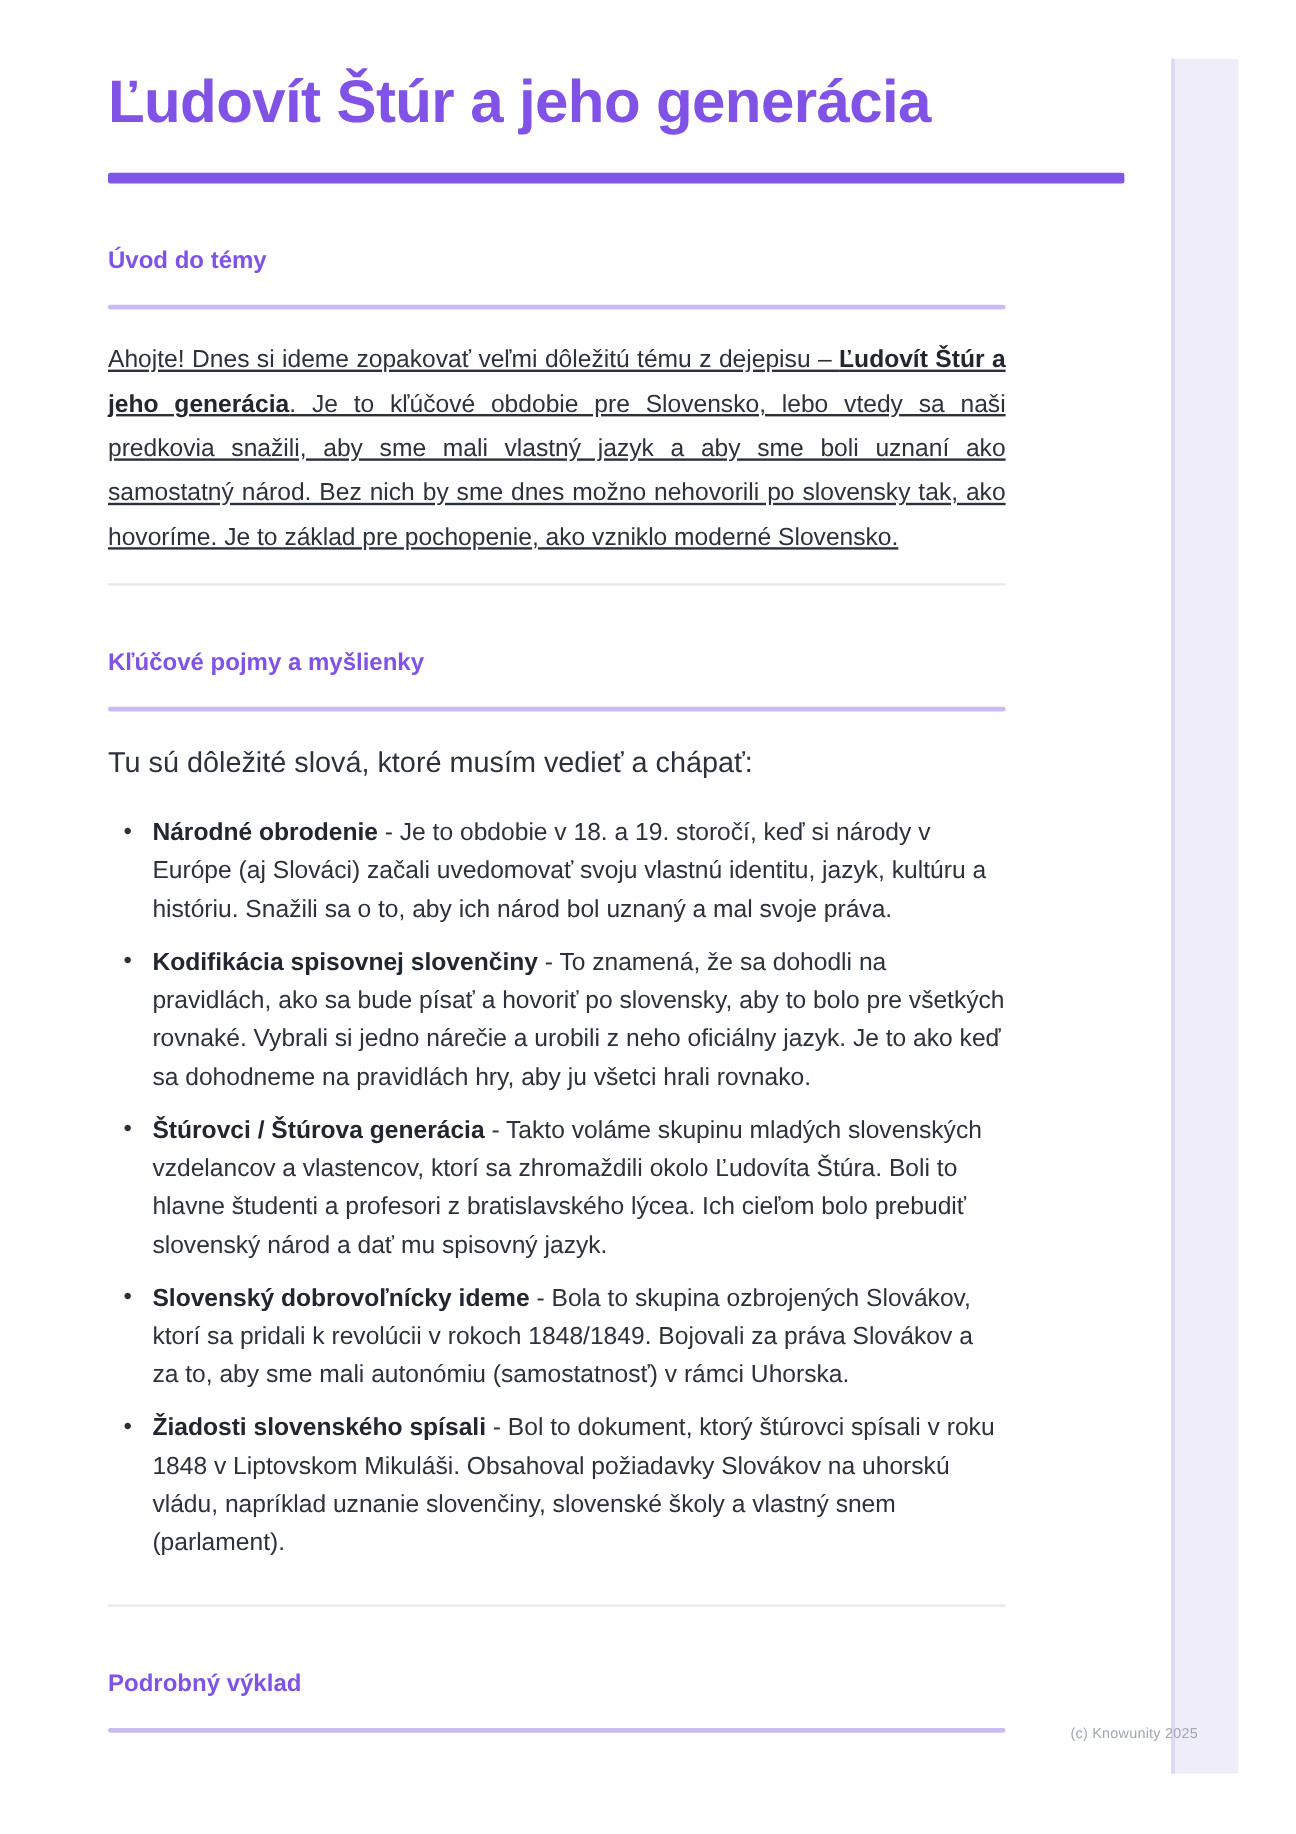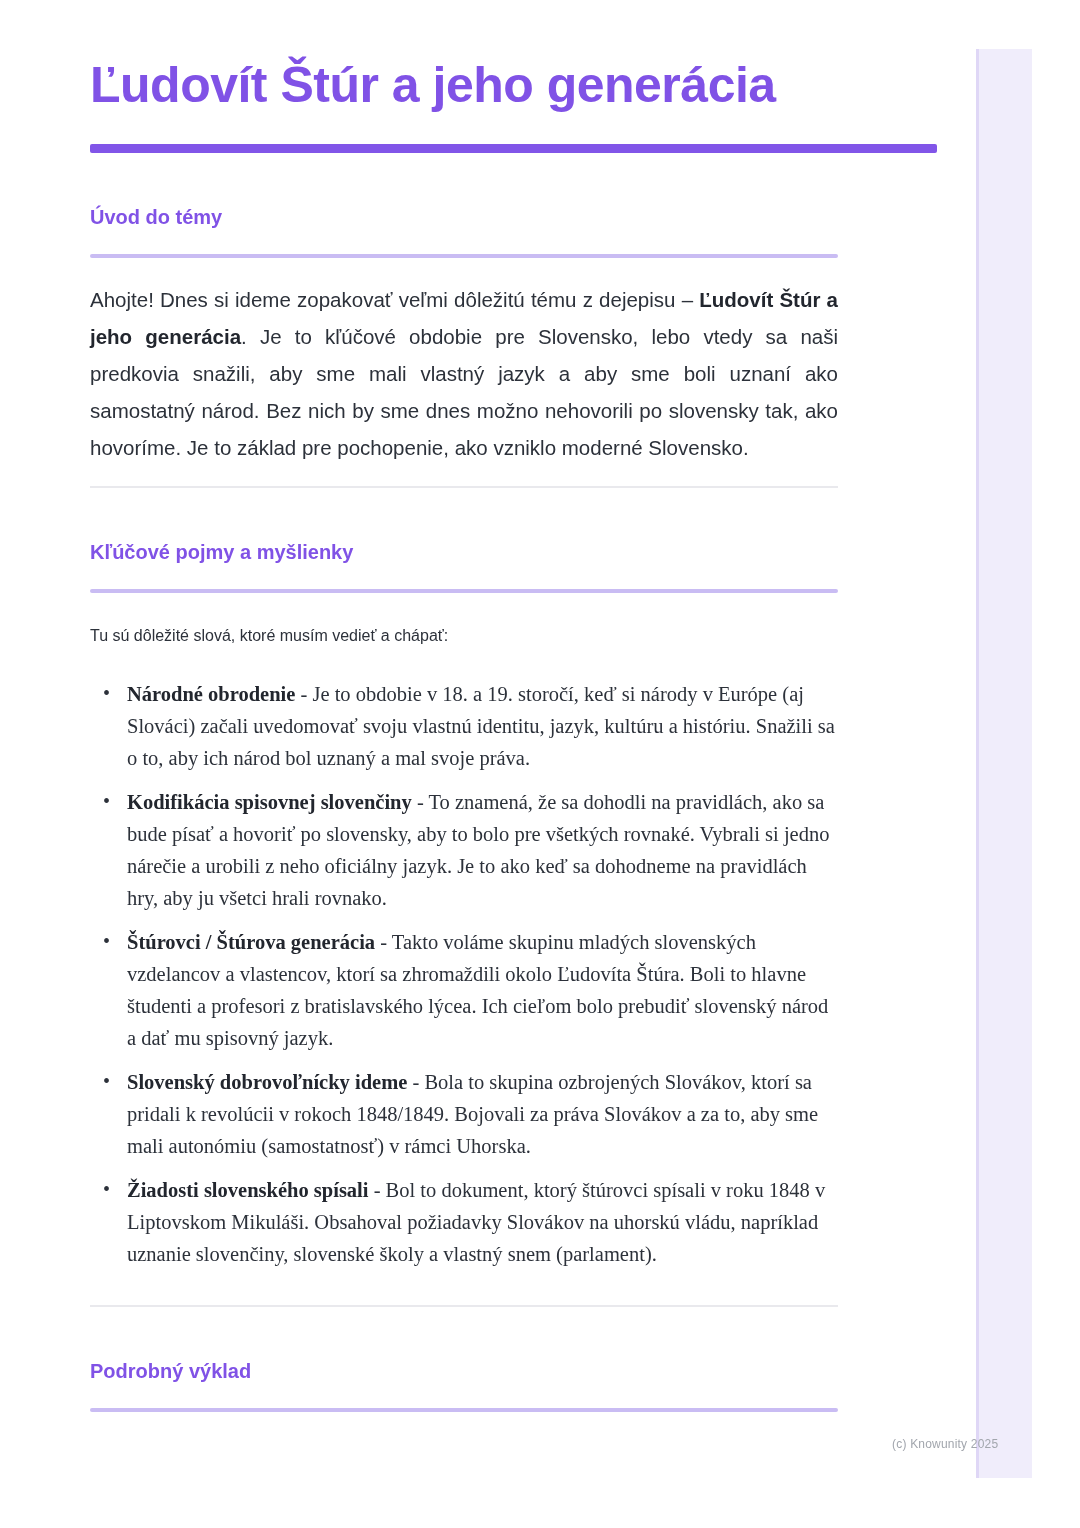--- a/index.html
+++ b/index.html
@@ -84,34 +84,34 @@
   }
   .divider.before-detailed { margin-top: 35px; }
 
   p { margin: 0; }
 
   .para {
     margin-top: 23px;
     font-size: 20.5px;
     line-height: 37px;
     color: #2C313A;
+    text-decoration: underline;
   }
   .para.justify { text-align: justify; }
 
   .lead {
     margin-top: 27px;
-    font-size: 16px;
+    font-size: 24px;
     line-height: 32px;
   }
 
   ul.terms {
     margin: 26px 0 0 0;
     padding: 0 0 0 37px;
     list-style: none;
-    font-family: Liberation Serif, serif;
   }
   ul.terms li {
     position: relative;
     margin-top: 12px;
     font-size: 20.5px;
     line-height: 32px;
     color: #2C313A;
   }
   ul.terms li:first-child { margin-top: 0; }
   ul.terms li::before {

